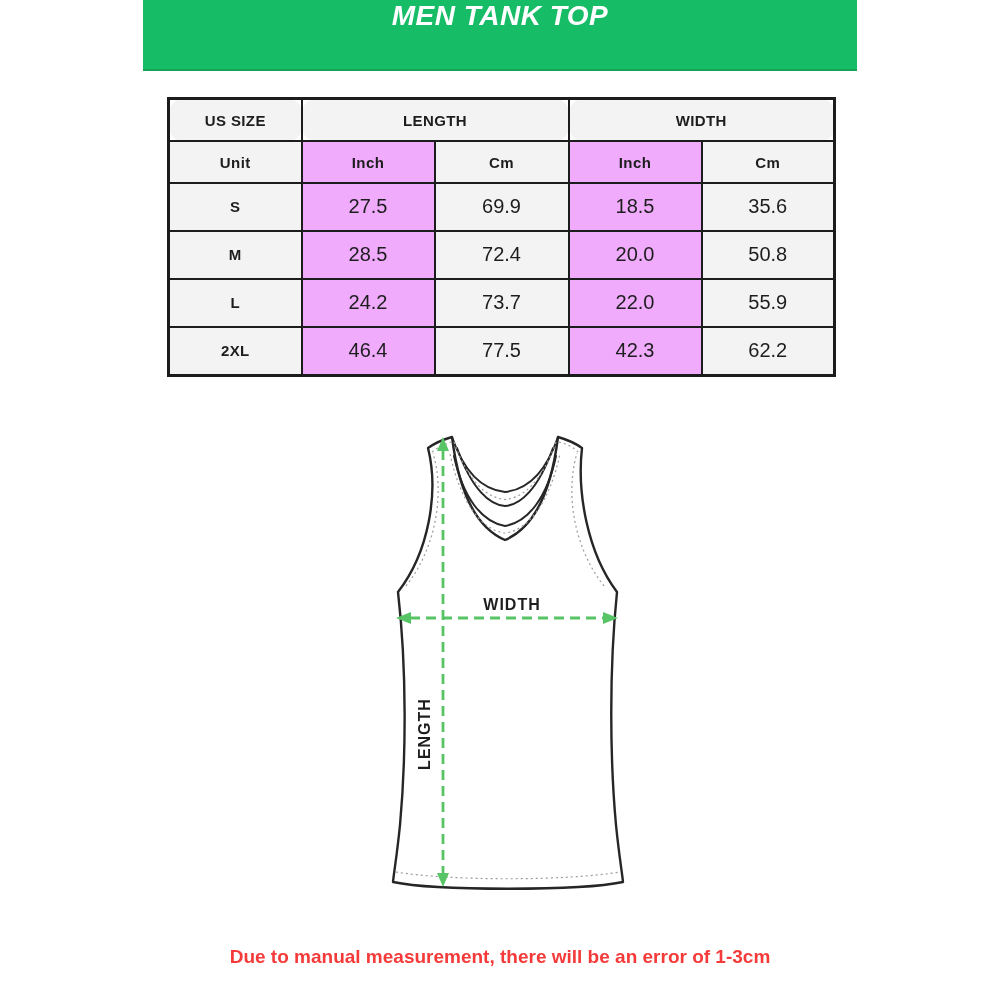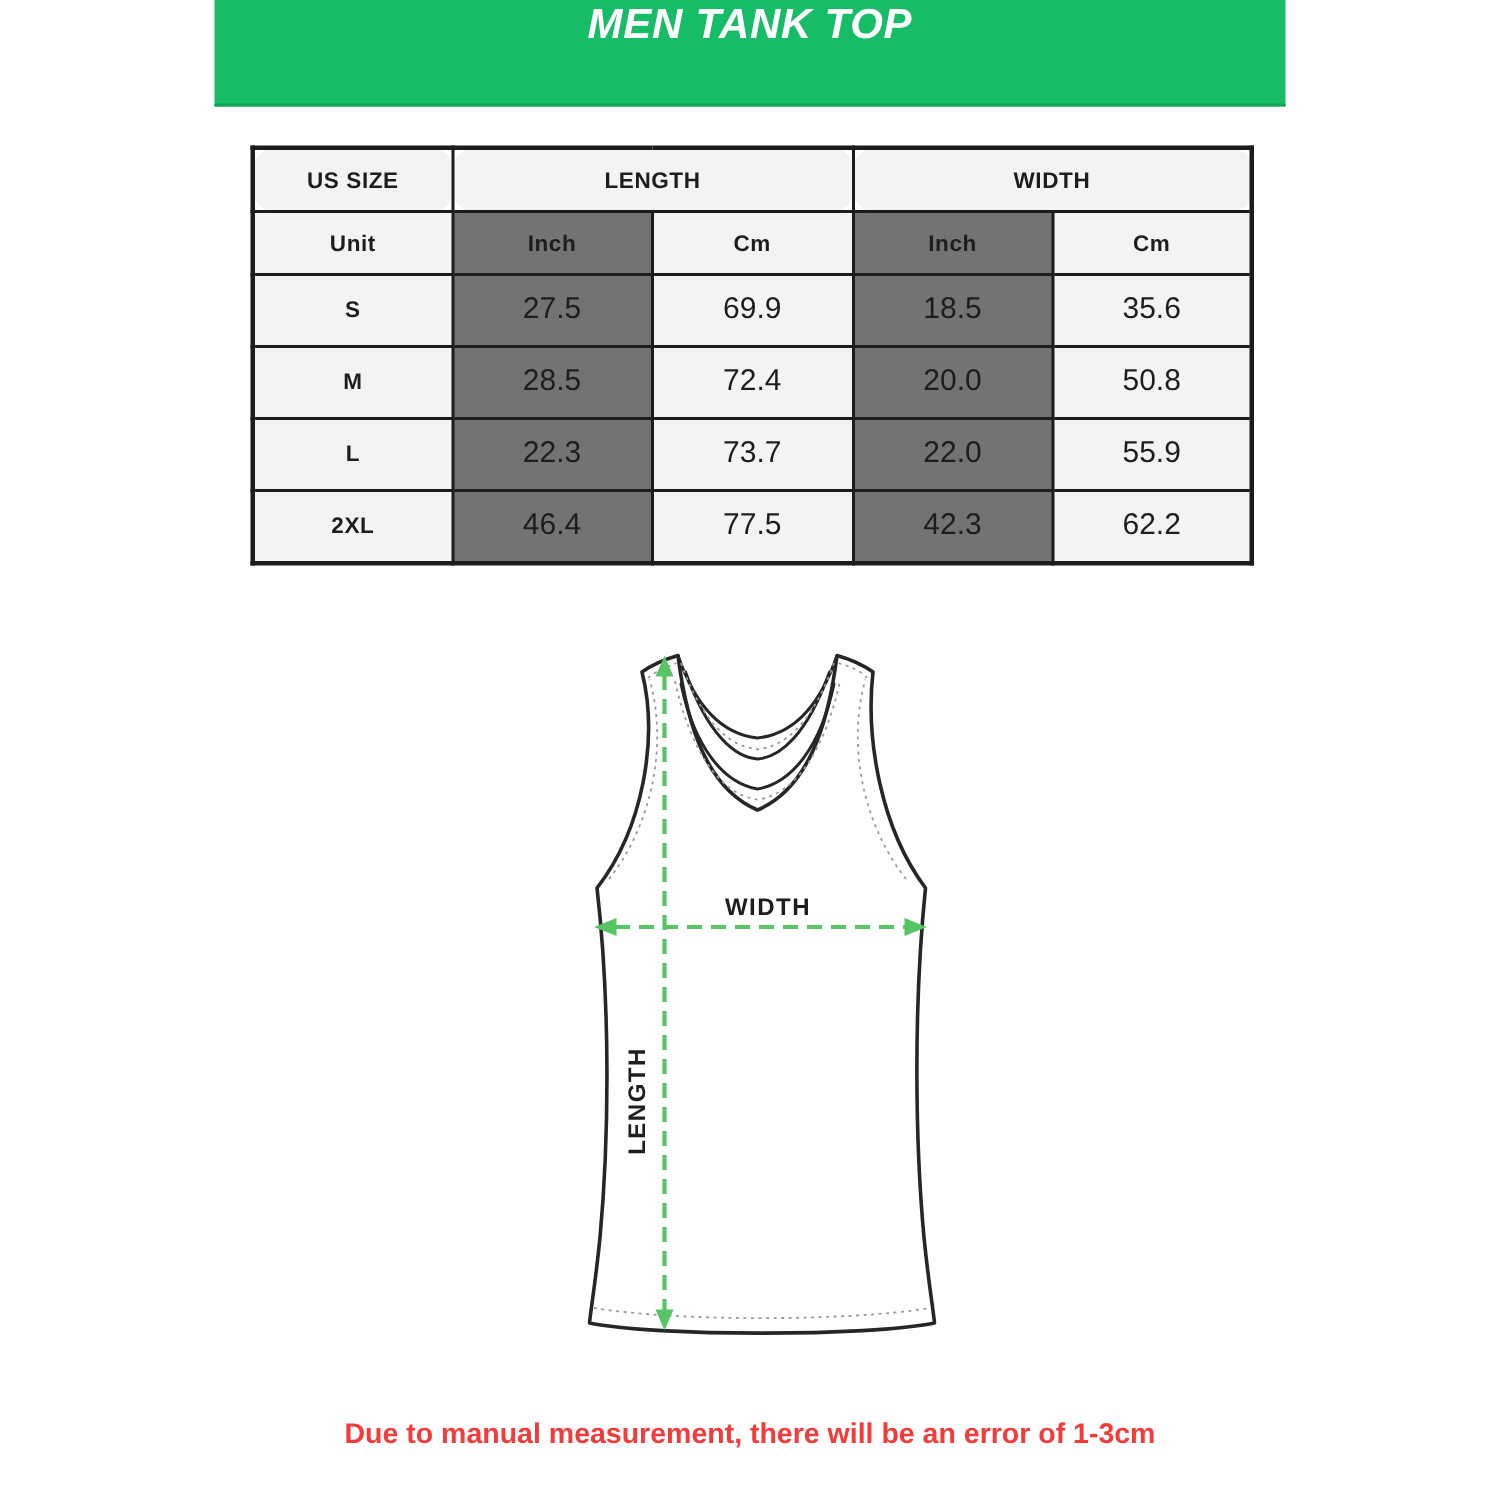--- a/index.html
+++ b/index.html
@@ -28,21 +28,21 @@
     color:var(--banner-text);
   }
   .table-wrap{position:absolute;left:167px;top:97px;width:666px;}
   table.size-table{
     width:666px;height:280px;table-layout:fixed;border-collapse:collapse;
     border:3px solid var(--grid-border);
   }
   table.size-table th, table.size-table td{
     border:2px solid var(--grid-border);
     text-align:center;vertical-align:middle;
-    height:40px;padding:0;background:#737373;color:var(--ink);
+    height:40px;padding:0;background:#f0abfc;color:var(--ink);
   }
   table.size-table th{font-weight:700;font-size:15px;letter-spacing:.4px;}
   table.size-table td{font-weight:400;font-size:20px;}
   table.size-table tr.group-row th{background:var(--cell-gray);border-radius:14px;}
   table.size-table tr.unit-row th:nth-child(odd){background:var(--cell-gray);}
   table.size-table tbody tr > *:nth-child(odd){background:var(--cell-gray);}
   .diagram{position:absolute;left:360px;top:420px;}
   .outline{fill:#ffffff;stroke:#262626;stroke-width:2.4;stroke-linejoin:round;}
   .line2{fill:none;stroke:#262626;stroke-width:2;stroke-linecap:round;}
   .stitch{fill:none;stroke:#9b9b9b;stroke-width:1.2;stroke-dasharray:2 3;}
@@ -94,21 +94,21 @@
       </tr>
       <tr>
         <th>M</th>
         <td>28.5</td>
         <td>72.4</td>
         <td>20.0</td>
         <td>50.8</td>
       </tr>
       <tr>
         <th>L</th>
-        <td>22.3</td>
+        <td>24.2</td>
         <td>73.7</td>
         <td>22.0</td>
         <td>55.9</td>
       </tr>
       <tr>
         <th>2XL</th>
         <td>46.4</td>
         <td>77.5</td>
         <td>42.3</td>
         <td>62.2</td>

